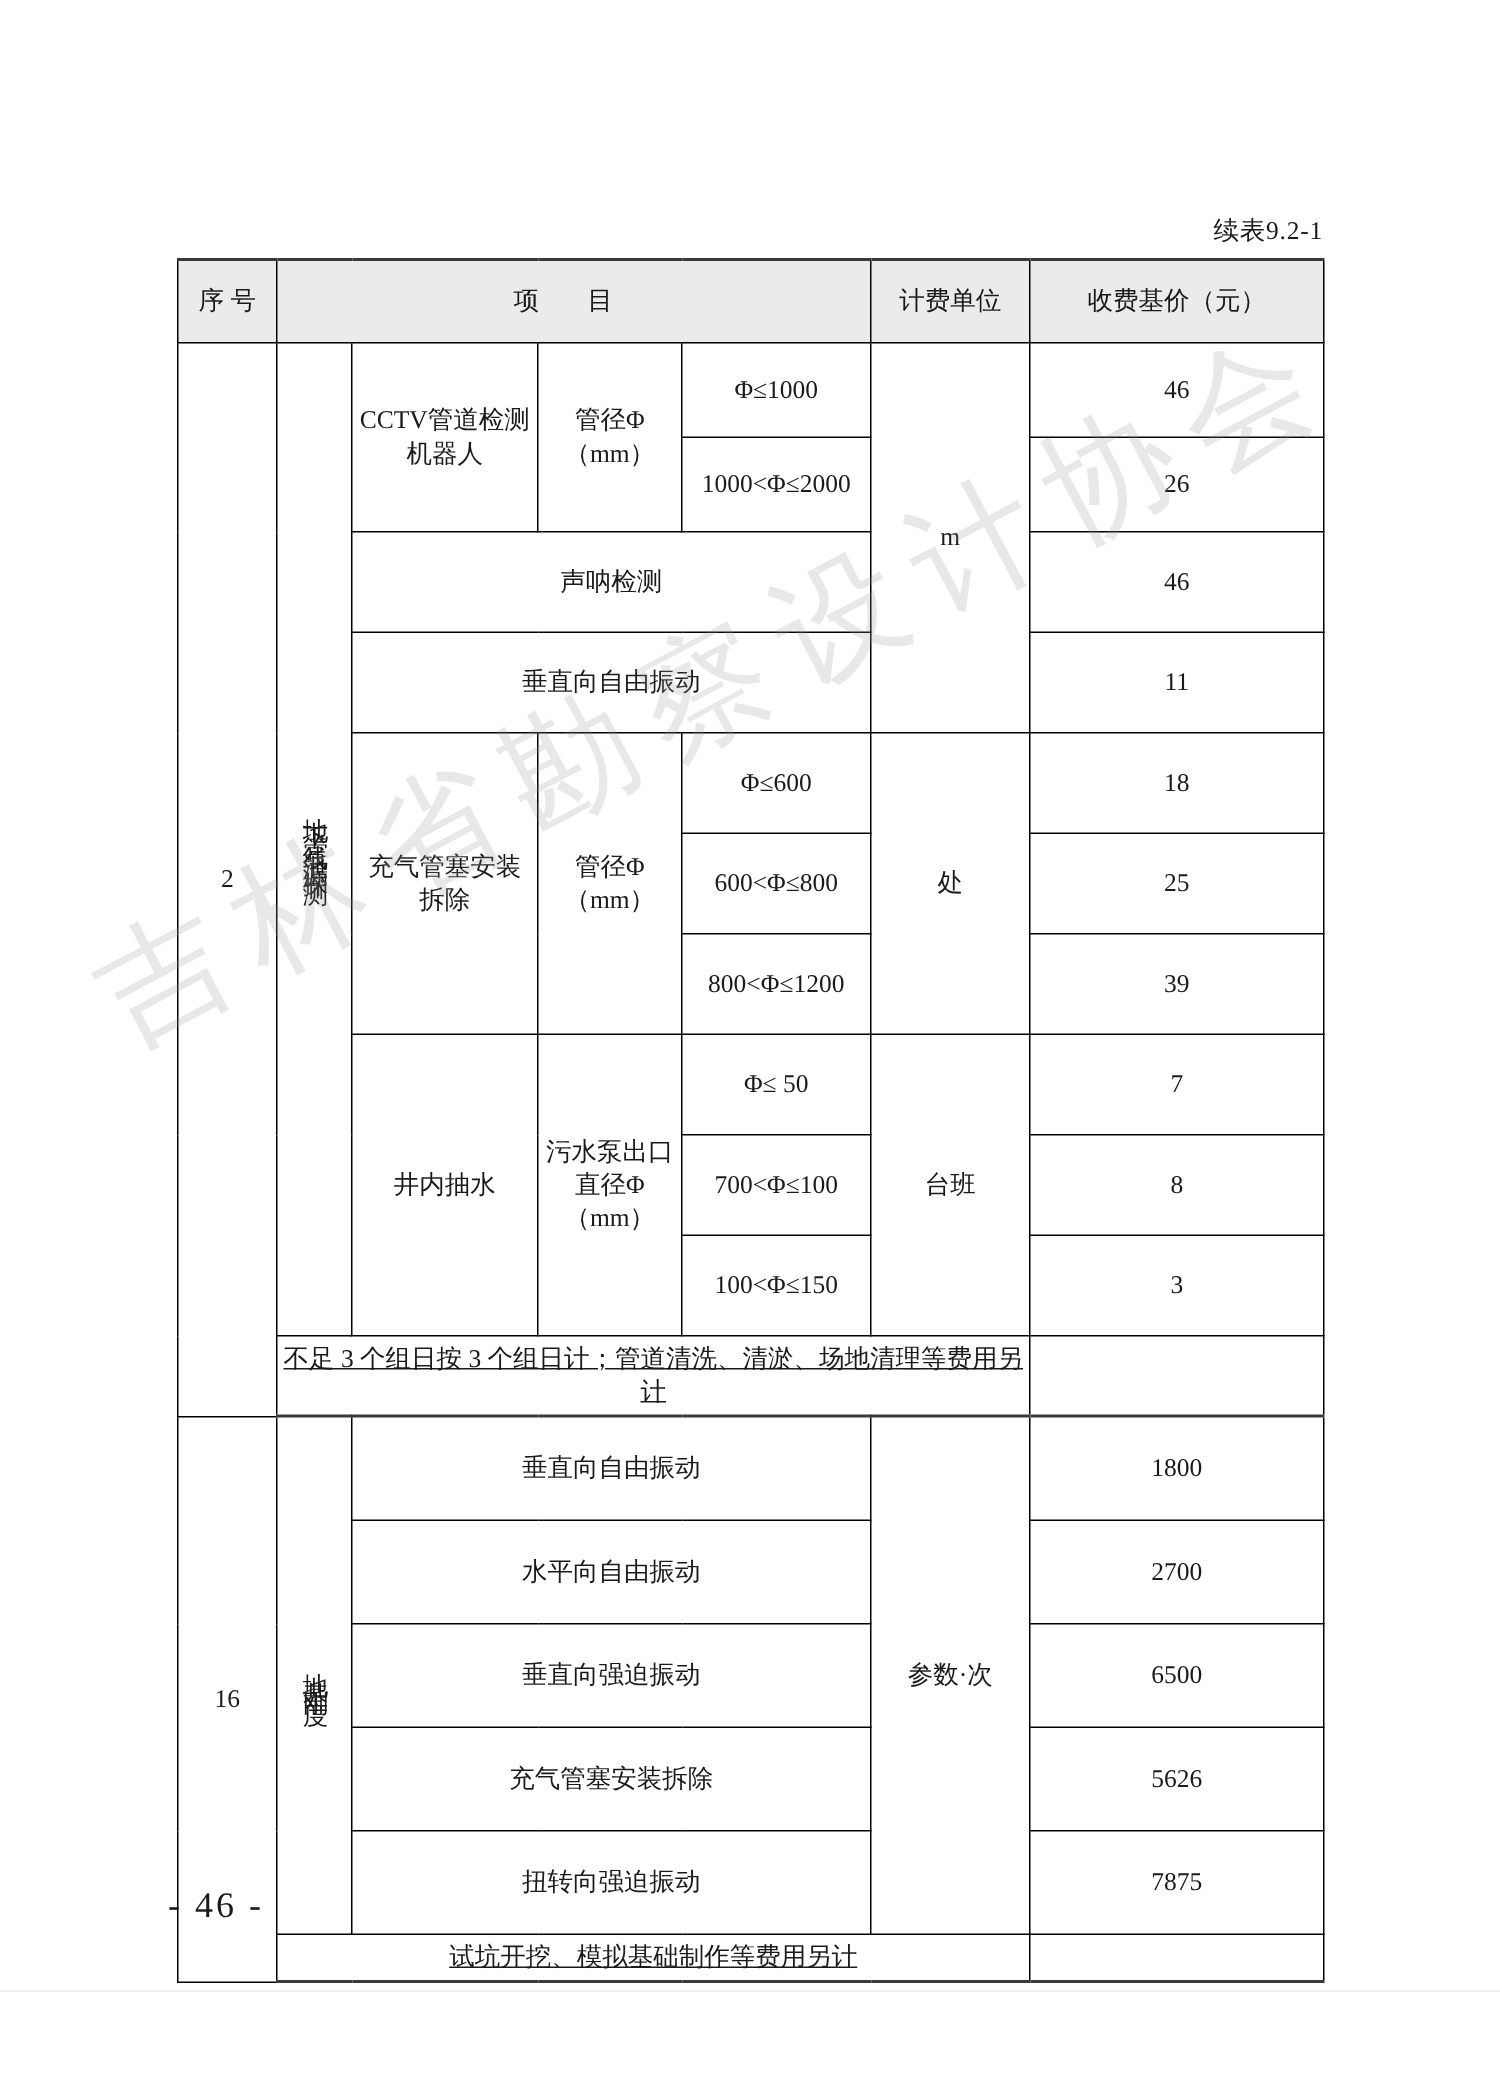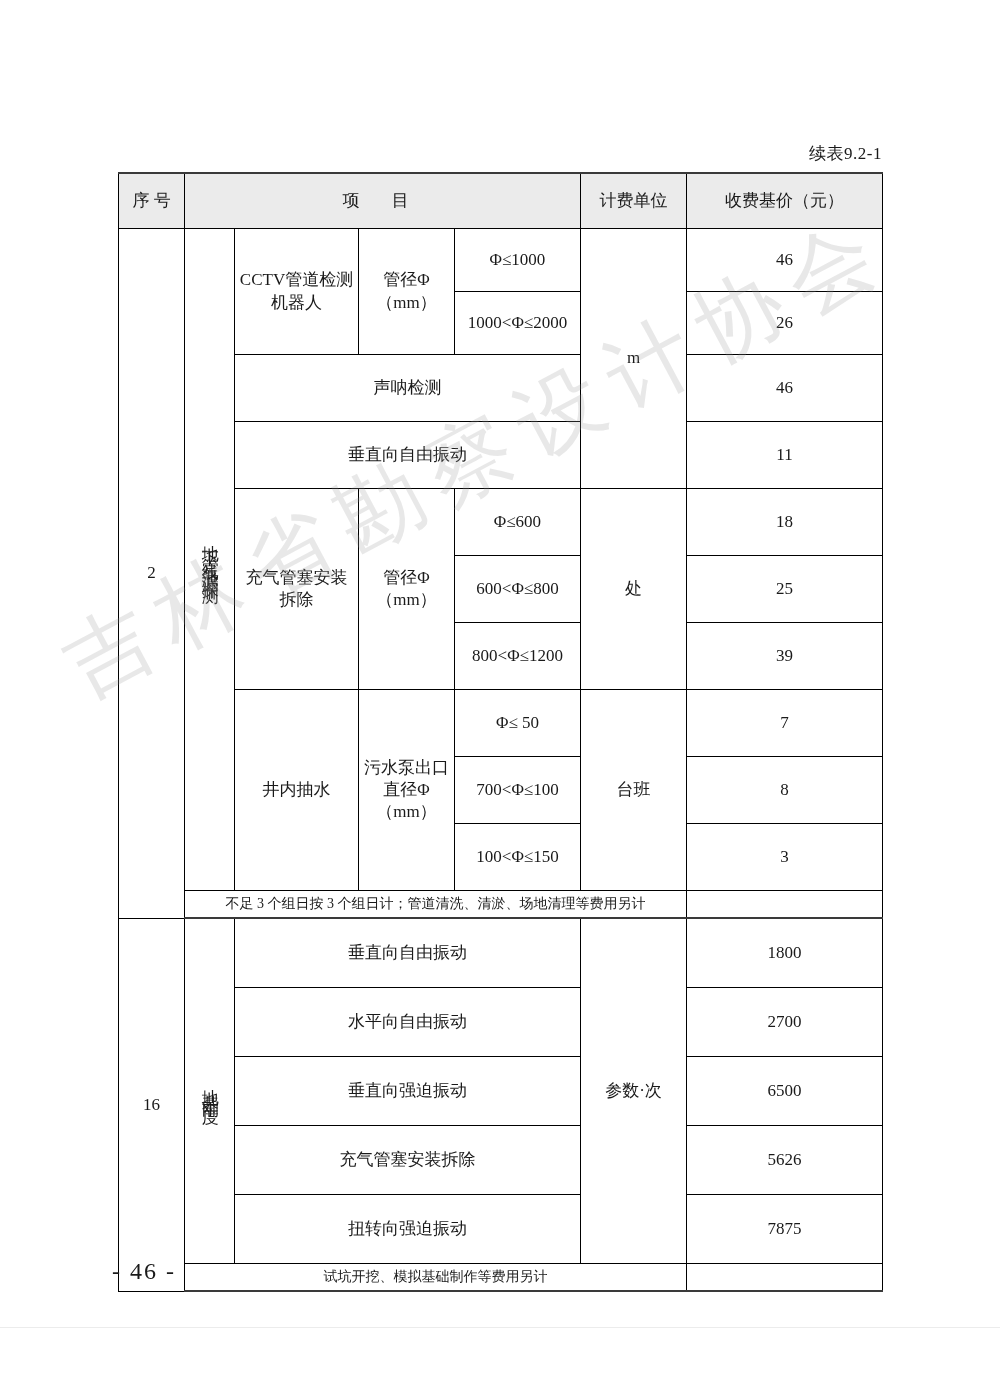--- a/index.html
+++ b/index.html
@@ -71,22 +71,23 @@
     line-height: 1.1;
     margin: 0 auto;
     display: inline-block;
   }
   .spaced-title {
     letter-spacing: 14px;
     padding-left: 14px;
   }
   .note-cell {
     text-align: center;
-    font-size: 14px;
+    font-size: 17px;
     padding: 12px 6px;
+    text-decoration: underline;
   }
 
   
   .page-num {
     position: absolute;
     left: 112px;
     top: 1258px;
     font-size: 24px;
     letter-spacing: 2px;
   }

